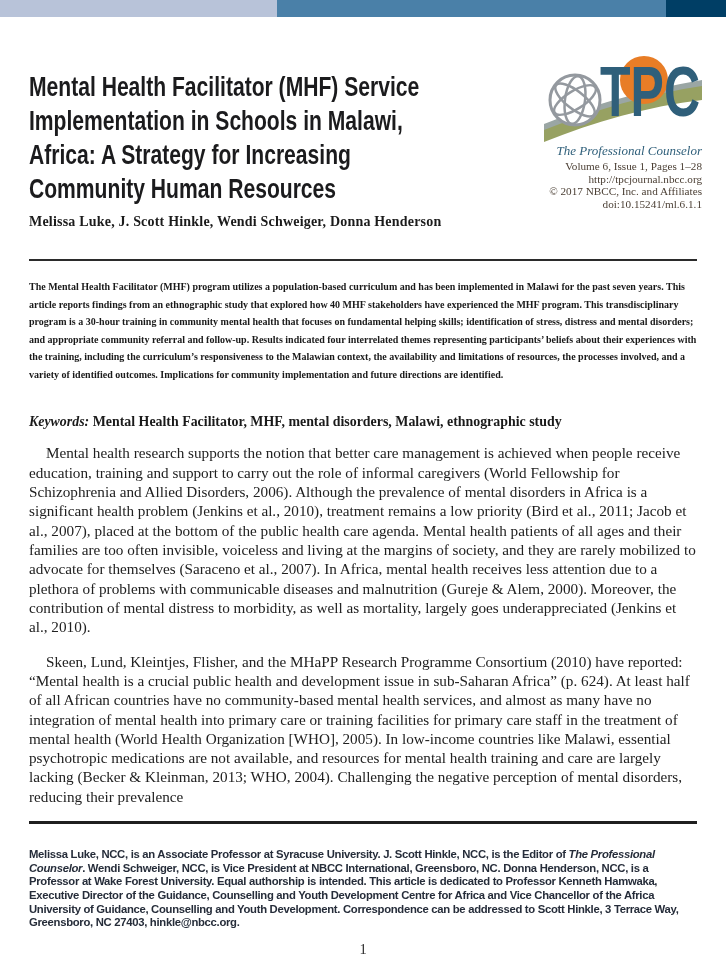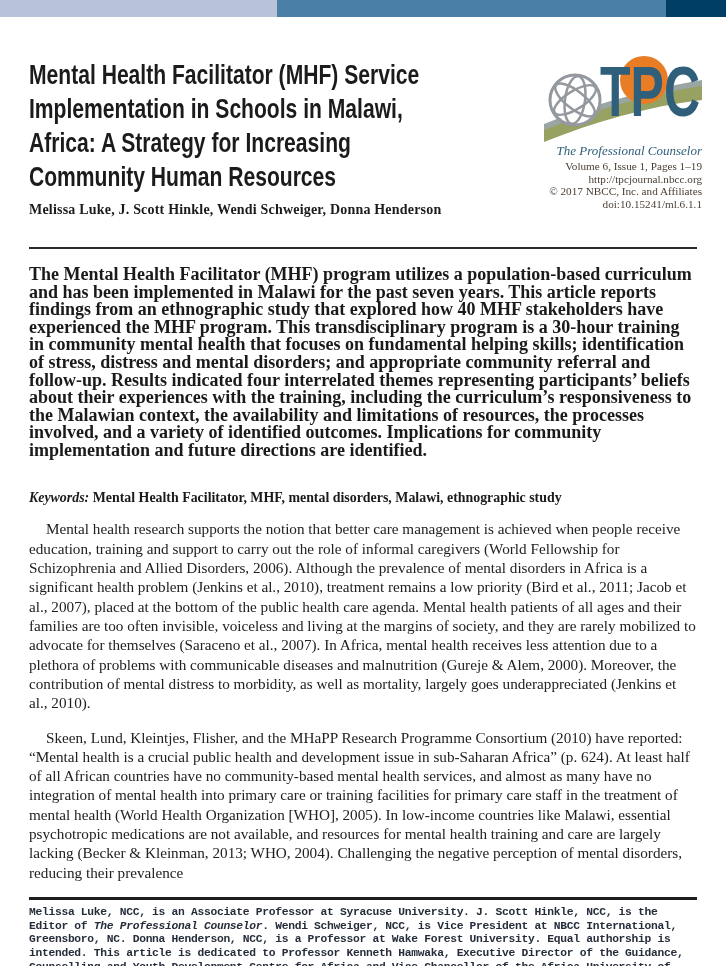--- a/index.html
+++ b/index.html
@@ -13,21 +13,21 @@
   }
   
   .top-bar{display:flex;width:100%;height:17px;}
   .top-bar .seg1{width:277px;height:100%;}
   .top-bar .seg2{width:389px;height:100%;}
   .top-bar .seg3{width:60px;height:100%;}
 
   .content{padding:0 29px;}
 
   
-  .title-block{margin-top:40px;width:545px;}
+  .title-block{margin-top:52px;width:545px;}
   .title-line{
     font-family:"Liberation Sans", sans-serif;
     font-weight:700;
     font-size:28.5px;
     line-height:34px;
     color:#1b1b1d;
     transform:scaleX(0.74);
     transform-origin:left center;
     white-space:nowrap;
   }
@@ -61,21 +61,21 @@
   }
 
   .rule-top{
     margin-top:29px;
     height:2px;
     background:#2b2b2b;
   }
 
   .abstract{
     margin-top:17px;
-    font-size:18px;
+    font-size:10px;
     line-height:17.6px;
     font-weight:700;
     color:#1a1a1a;
     text-align:left;
   }
   .keywords{
     margin-top:30px;
     font-size:13.9px;
     font-weight:700;
     color:#1a1a1a;
@@ -91,22 +91,22 @@
     text-align:left;
   }
   .body-para + .body-para{margin-top:10px;}
 
   .rule-footer{
     margin-top:15px;
     height:3px;
     background:#1f1f1f;
   }
   .footer-note{
-    margin-top:6px;
-    font-family:Liberation Mono, monospace;
+    margin-top:24px;
+    font-family:Liberation Sans, sans-serif;
     font-weight:700;
     font-size:11.3px;
     line-height:13.6px;
     letter-spacing:-0.3px;
     color:#262d3a;
     text-align:left;
   }
   .footer-note .it{font-style:italic;}
   .page-number{
     margin-top:7px;
@@ -139,21 +139,21 @@
 
       <g>
         <circle cx="31" cy="50" r="25" fill="#ffffff" stroke="#94999f" stroke-width="3"></circle>
         <ellipse cx="31" cy="50" rx="24" ry="9" fill="none" stroke="#94999f" stroke-width="2.5" transform="rotate(-32 31 50)"></ellipse>
         <ellipse cx="31" cy="50" rx="24" ry="9" fill="none" stroke="#94999f" stroke-width="2.5" transform="rotate(38 31 50)"></ellipse>
         <ellipse cx="31" cy="50" rx="10" ry="24" fill="none" stroke="#94999f" stroke-width="2.5" transform="rotate(8 31 50)"></ellipse>
       </g>
     </svg>
     <div class="journal-name">The Professional Counselor</div>
     <div class="journal-info">
-      <div>Volume 6, Issue 1, Pages 1–19</div>
+      <div>Volume 6, Issue 1, Pages 1–28</div>
       <div>http://tpcjournal.nbcc.org</div>
       <div>© 2017 NBCC, Inc. and Affiliates</div>
       <div>doi:10.15241/ml.6.1.1</div>
     </div>
   </div>
 
   <div class="content">
     <div class="title-block">
       <div class="title-line">Mental Health Facilitator (MHF) Service</div>
       <div class="title-line">Implementation in Schools in Malawi,</div>

